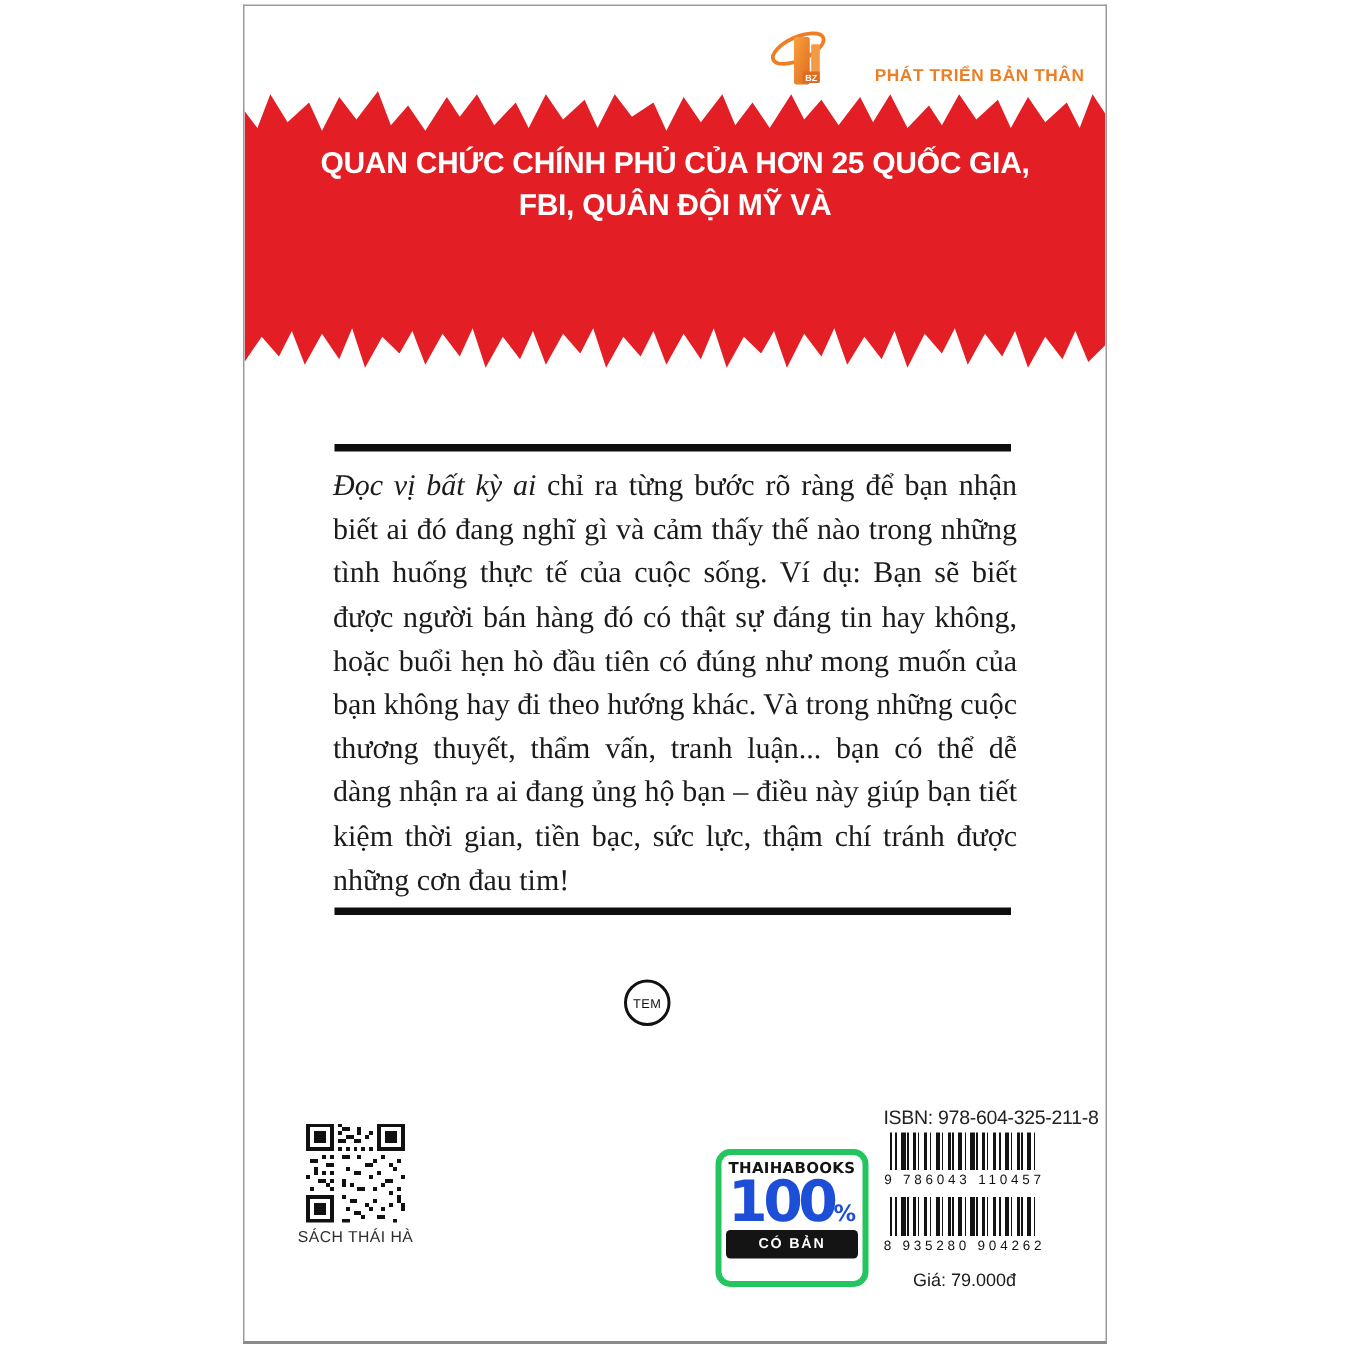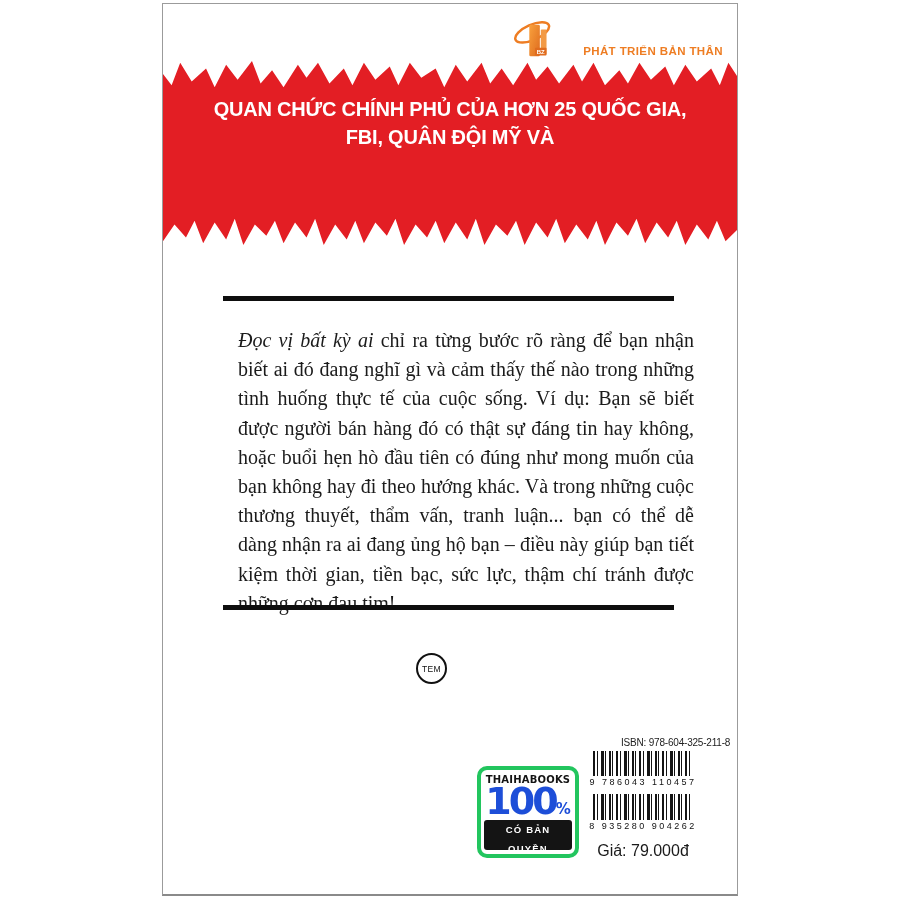--- a/index.html
+++ b/index.html
@@ -16,52 +16,52 @@
 
   
   .banner{position:absolute;left:0;top:55px;width:574px;height:188px;background:#E31E24;
     clip-path:polygon(0% 8%,1.5% 14%,3% 2%,5% 12%,7.5% 5%,9% 15%,11% 3%,13% 11%,15.5% 1%,17% 13%,19% 6%,21% 15%,23.5% 3%,25% 10%,27% 2%,29% 13%,31.5% 5%,33% 14%,35% 2%,37% 11%,39.5% 4%,41% 14%,43% 2%,45% 10%,47.5% 5%,49% 15%,51% 3%,53% 12%,55.5% 2%,57% 13%,59% 5%,61% 14%,63.5% 2%,65% 11%,67% 4%,69% 13%,71.5% 3%,73% 12%,75% 2%,77% 14%,79.5% 6%,81% 13%,83% 2%,85% 11%,87.5% 4%,89% 14%,91% 3%,93% 12%,95.5% 5%,97% 14%,98.5% 2%,100% 9%,100% 91%,98% 97%,96.5% 86%,95% 96%,93% 88%,91% 99%,89.5% 86%,88% 95%,86% 87%,84% 98%,82.5% 85%,81% 94%,79% 87%,77% 99%,75.5% 86%,74% 96%,72% 88%,70% 98%,68.5% 85%,67% 95%,65% 87%,63% 99%,61.5% 86%,60% 94%,58% 88%,56% 99%,54.5% 85%,53% 96%,51% 87%,49% 98%,47.5% 86%,46% 95%,44% 88%,42% 99%,40.5% 85%,39% 94%,37% 87%,35% 98%,33.5% 86%,32% 96%,30% 88%,28% 99%,26.5% 85%,25% 95%,23% 87%,21% 98%,19.5% 86%,18% 94%,16% 88%,14% 99%,12.5% 85%,11% 96%,9% 87%,7% 98%,5.5% 86%,4% 95%,2% 88%,0% 97%);}
   .banner-text{padding-top:37px;text-align:center;color:#fff;font-weight:700;
                font-size:20px;line-height:27.5px;letter-spacing:-.2px;}
 
   .rule{position:absolute;left:60px;width:451px;height:5px;background:#0e0e0e;}
   .rule-top{top:292px;} .rule-bottom{top:601px;}
 
-  .synopsis{position:absolute;left:59px;top:306px;width:456px;margin:16px;
+  .synopsis{position:absolute;left:59px;top:306px;width:456px;margin:0;
             font-family:"Liberation Serif","DejaVu Serif",serif;font-size:20px;
             line-height:29.2px;color:#1b1b1b;text-align:justify;}
   .synopsis .lead{font-style:italic;}
 
   .seal{position:absolute;left:253px;top:649px;width:27px;height:27px;border:2.5px solid #111;
         border-radius:50%;display:flex;align-items:center;justify-content:center;
         font-size:8.5px;color:#111;letter-spacing:.3px;background:#fff;}
 
   .qr-wrap{position:absolute;left:20px;top:745px;width:108px;text-align:center;}
   .qr-wrap svg{display:block;margin:0 auto;}
   .qr-caption{margin-top:4px;font-size:10.5px;color:#2c2c2c;letter-spacing:.3px;}
 
   .stamp{position:absolute;left:314px;top:762px;width:102px;height:92px;box-sizing:border-box;
          border:4px solid #22c55e;border-radius:10px;background:#fff;}
   .stamp-title{font-family:"DejaVu Sans",sans-serif;font-size:10px;font-weight:bold;color:#141414;
                text-align:center;margin-top:4px;letter-spacing:.2px;}
   .stamp-big{text-align:center;font-family:"DejaVu Sans",sans-serif;font-weight:bold;
              font-size:38px;line-height:.88;letter-spacing:-3px;color:#1d4ed8;}
   .stamp-big .pct{font-size:15px;letter-spacing:0;}
-  .stamp-bar{background:#141414;border-radius:3px;margin:2px 3px 0 3px;height:30px;line-height:19px;
+  .stamp-bar{background:#141414;border-radius:3px;margin:2px 3px 0 3px;height:19px;line-height:19px;
              color:#fff;font-size:9.5px;font-weight:bold;letter-spacing:1.2px;text-align:center;}
 
   .sales{position:absolute;left:426px;top:733px;width:108px;text-align:center;}
-  .isbn{font-size:10px;color:#222;white-space:nowrap;letter-spacing:-.2px;margin-left:32px;}
+  .isbn{font-size:13px;color:#222;white-space:nowrap;letter-spacing:-.2px;}
   .bars{height:25px;margin:3px 4px 0 4px;
         background:repeating-linear-gradient(90deg,#141414 0 2px,#fff 2px 4px,#141414 4px 5px,
         #fff 5px 8px,#141414 8px 11px,#fff 11px 12px,#141414 12px 13px,#fff 13px 16px,
         #141414 16px 18px,#fff 18px 19px,#141414 19px 20px,#fff 20px 23px);}
   .bars2{margin-top:7px;height:26px;}
   .digits{font-size:9px;color:#111;letter-spacing:2.5px;margin-top:1px;white-space:nowrap;}
-  .price{margin-top:11px;font-size:16px;color:#1a1a1a;}
+  .price{margin-top:11px;font-size:12px;color:#1a1a1a;}
 </style>
 </head>
 <body>
 
 <div class="canvas">
   <div class="cover">
 
     <div class="brand">
       <svg width="46" height="46" viewBox="0 0 48 48">
         <defs>
@@ -87,20 +87,50 @@
     </div>
 
     <div class="rule rule-top"></div>
 
     <p class="synopsis"><span class="lead">Đọc vị bất kỳ ai</span><span> chỉ ra từng bước rõ ràng để bạn nhận biết ai đó đang nghĩ gì và cảm thấy thế nào trong những tình huống thực tế của cuộc sống. Ví dụ: Bạn sẽ biết được người bán hàng đó có thật sự đáng tin hay không, hoặc buổi hẹn hò đầu tiên có đúng như mong muốn của bạn không hay đi theo hướng khác. Và trong những cuộc thương thuyết, thẩm vấn, tranh luận... bạn có thể dễ dàng nhận ra ai đang ủng hộ bạn – điều này giúp bạn tiết kiệm thời gian, tiền bạc, sức lực, thậm chí tránh được những cơn đau tim!</span></p>
 
     <div class="rule rule-bottom"></div>
 
     <div class="seal">TEM</div>
 
+    <div class="qr-wrap">
+      <svg width="66" height="66" viewBox="0 0 25 25" shape-rendering="crispEdges">
+        <rect x="0" y="0" width="25" height="25" fill="#fff"></rect>
+        <g fill="#111">
+          <rect x="0" y="0" width="7" height="7"></rect>
+            <rect x="18" y="0" width="7" height="7"></rect>
+          <rect x="0" y="18" width="7" height="7"></rect>
+        </g>
+        <g fill="#fff">
+          <rect x="1" y="1" width="5" height="5"></rect>
+            <rect x="19" y="1" width="5" height="5"></rect>
+          <rect x="1" y="19" width="5" height="5"></rect>
+        </g>
+        <g fill="#111">
+          <rect x="2" y="2" width="3" height="3"></rect>
+            <rect x="20" y="2" width="3" height="3"></rect>
+          <rect x="2" y="20" width="3" height="3"></rect>
+          <path d="M8,0h1v1H8z M8,2h1v1H8z M8,4h1v1H8z M8,6h1v1H8z M10,6h1v1h-1z M12,6h1v1h-1z M14,6h1v1h-1z M16,6h1v1h-1z
+                   M6,8h1v1H6z M6,10h1v1H6z M6,12h1v1H6z M6,14h1v1H6z M6,16h1v1H6z
+                   M9,1h2v1H9z M13,1h1v2h-1z M15,3h1v1h-1z M10,3h2v1h-2z M16,2h1v1h-1z M9,4h1v1H9z M12,4h2v1h-2z
+                   M1,9h2v1H1z M4,8h1v1H4z M5,10h1v1H5z M2,11h1v2H2z M4,12h1v1H4z M0,13h1v1H0z M3,14h2v1H3z M5,15h1v1H5z M1,16h1v1H1z
+                   M9,8h2v1H9z M13,8h1v1h-1z M15,10h2v1h-2z M19,8h1v1h-1z M21,10h1v1h-1z M23,9h1v1h-1z M17,9h1v1h-1z
+                   M10,11h1v1h-1z M12,12h2v1h-2z M16,13h1v1h-1z M18,12h1v1h-1z M20,14h2v1h-2z M24,13h1v1h-1z M22,11h1v1h-1z
+                   M9,14h1v2H9z M11,15h1v1h-1z M13,16h2v1h-2z M17,16h1v1h-1z M19,15h1v1h-1z M21,17h1v1h-1z M23,16h1v1h-1z
+                   M9,18h1v1H9z M11,19h2v1h-2z M15,20h1v1h-1z M17,19h1v1h-1z M19,21h1v1h-1z M21,20h1v1h-1z M23,18h1v2h-1z
+                   M10,21h1v1h-1z M12,22h2v1h-2z M14,23h1v1h-1z M16,21h1v1h-1z M18,23h2v1h-2z M22,24h1v1h-1z M9,24h2v1H9z M24,20h1v2h-1z"></path>
+        </g>
+      </svg>
+      <div class="qr-caption">SÁCH THÁI HÀ</div>
+    </div>
 
     <div class="stamp">
       <div class="stamp-title">THAIHABOOKS</div>
       <div class="stamp-big"><span>100</span><span class="pct">%</span></div>
       <div class="stamp-bar">CÓ BẢN QUYỀN</div>
     </div>
 
     <div class="sales">
       <div class="isbn">ISBN: 978-604-325-211-8</div>
       <div class="bars"></div>

